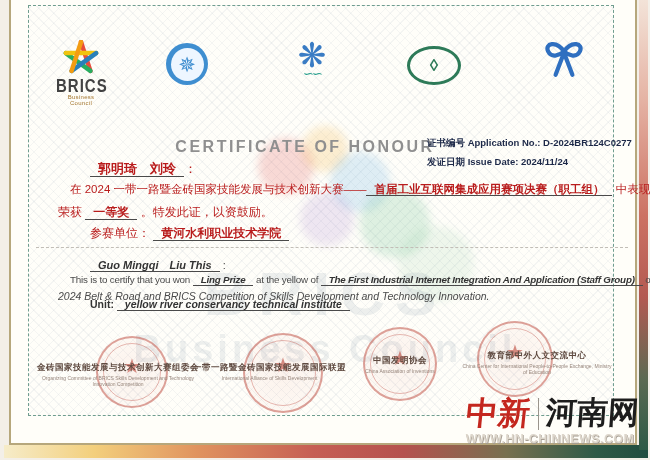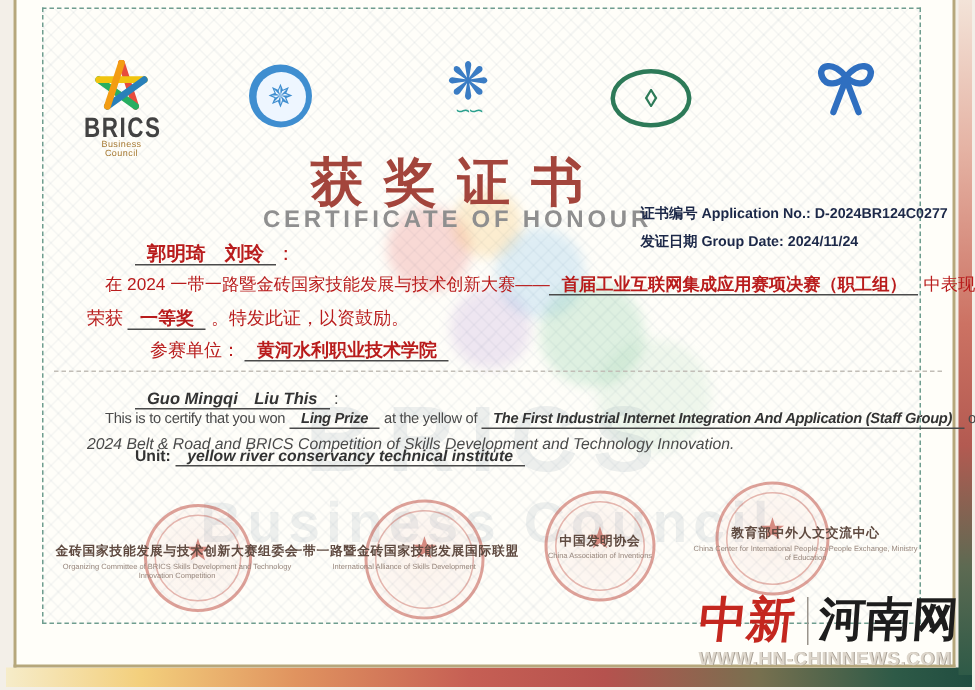--- a/index.html
+++ b/index.html
@@ -121,48 +121,47 @@
 
   <div class="logo" style="left:540px;top:38px;">
     <span>
       <svg width="48" height="42" viewBox="0 0 44 40">
         <path d="M22 13 C15 2, 3 5, 7 13 C10 19, 17 17, 22 13 C27 17, 34 19, 37 13 C41 5, 29 2, 22 13 Z" fill="none" stroke="#2f6fc0" stroke-width="4" stroke-linejoin="round"></path>
         <path d="M22 14 L14 35 M22 14 L30 35" fill="none" stroke="#2f6fc0" stroke-width="4" stroke-linecap="round"></path>
       </svg>
     </span>
   </div>
 
-  <div class="title-cn">获奖证书</div>
   <div class="title-en">CERTIFICATE OF HONOUR</div>
 
   <div class="meta">
     <div>
       <span>证书编号</span>
       <span>Application No.:</span>
       <span>D-2024BR124C0277</span>
     </div>
     <div>
       <span>发证日期</span>
-      <span>Group Date:</span>
+      <span>Issue Date:</span>
       <span>2024/11/24</span>
     </div>
   </div>
 
   <div class="line cn" style="left:90px;top:160px;font-size:13px;">
     <span class="u">郭明琦　刘玲</span><span>：</span>
   </div>
   <div class="line cn" style="left:70px;top:182px;font-size:11.5px;">
     <span>在 2024 一带一路暨金砖国家技能发展与技术创新大赛——</span><span class="u">首届工业互联网集成应用赛项决赛（职工组）</span><span> 中表现优异，</span>
   </div>
   <div class="line cn" style="left:58px;top:204px;">
     <span>荣获</span>
     <span class="u">一等奖</span>
     <span>。特发此证，以资鼓励。</span>
   </div>
-  <div class="line cn" style="left:100px;top:225px;text-align:right;">
+  <div class="line cn" style="left:90px;top:225px;text-align:right;">
     <span>参赛单位：</span>
     <span class="u">黄河水利职业技术学院</span>
   </div>
 
   <div class="sep"></div>
 
   <div class="line en" style="left:90px;top:258px;font-size:11px;">
     <span class="u it">Guo Mingqi　Liu This</span><span> :</span>
   </div>
   <div class="line en" style="left:70px;top:274px;font-size:9.8px;letter-spacing:-0.2px;">

